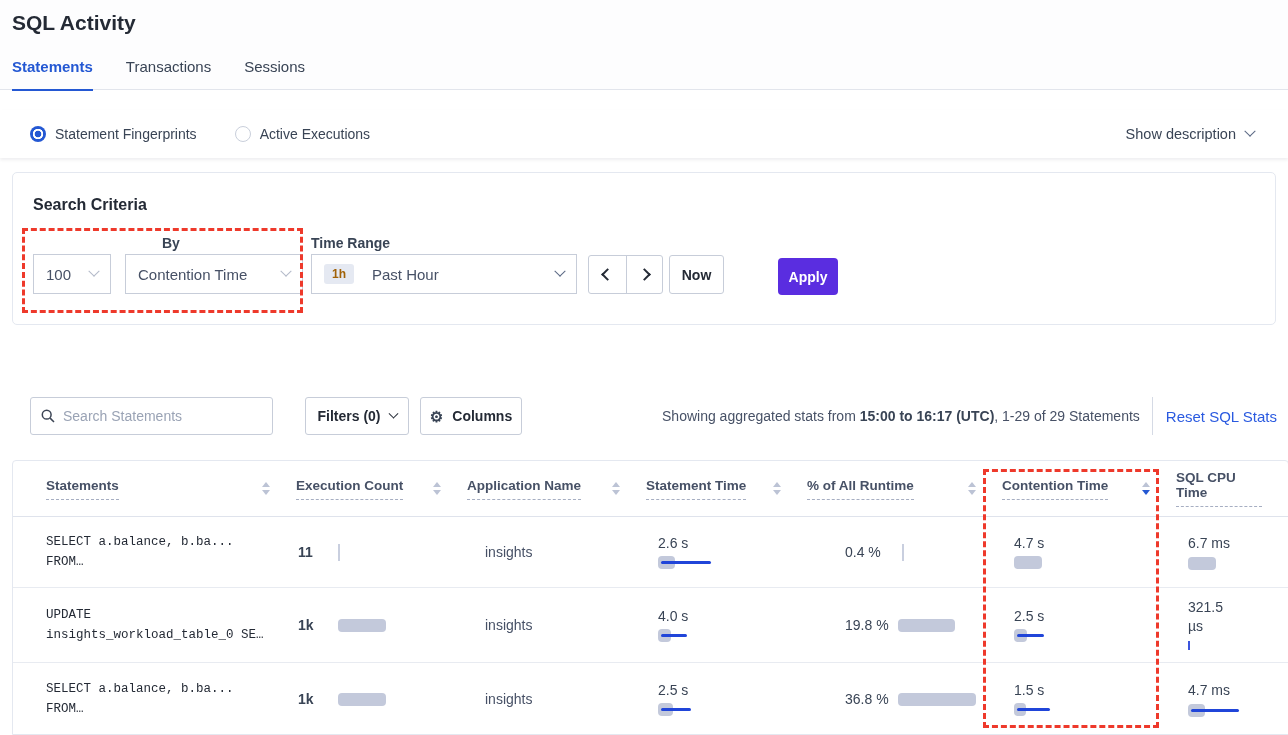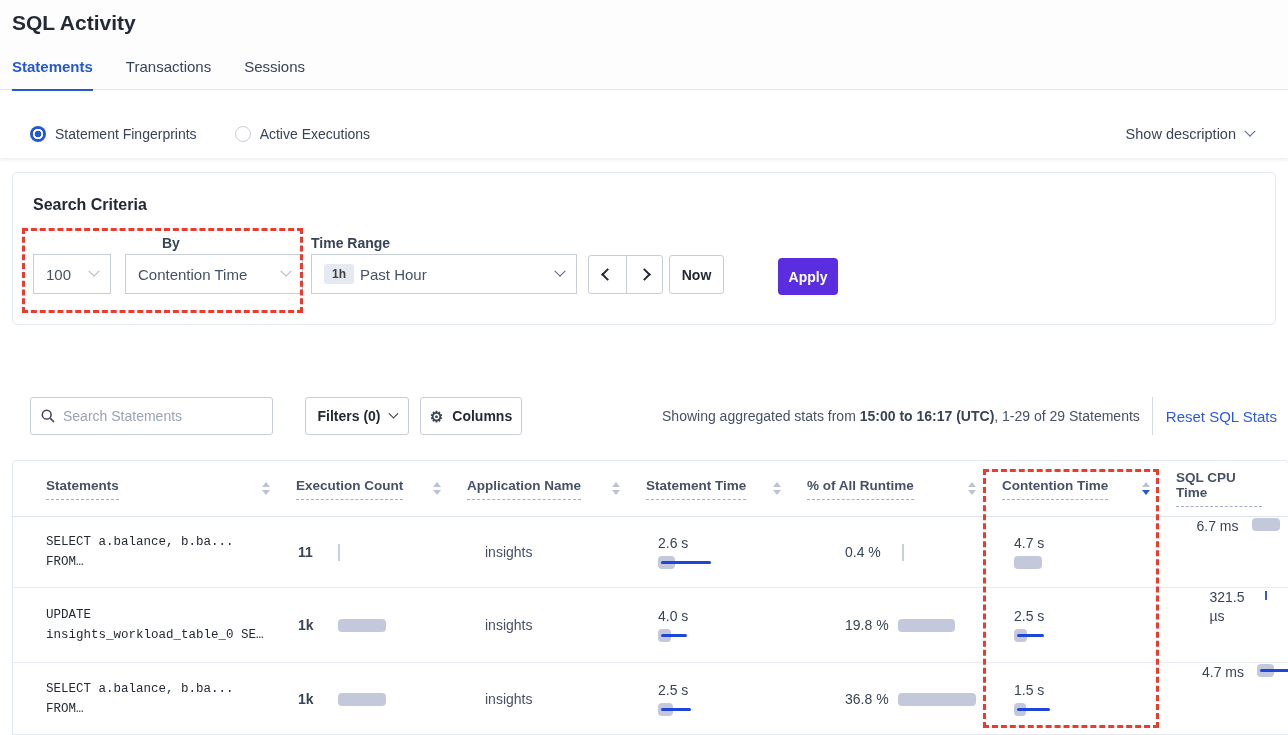--- a/index.html
+++ b/index.html
@@ -31,21 +31,21 @@
   .chev-right { width: 9px; height: 9px; border-right: 2.4px solid #242a35; border-bottom: 2.4px solid #242a35; transform: rotate(-45deg); display: inline-block; }
 
   
   .content-bg { position: absolute; left: 0; top: 91px; width: 1288px; height: 644px; background: #f2f4f8; z-index: -1; }
   .criteria-card { position: absolute; left: 12px; top: 172px; width: 1264px; height: 153px; background: #fff; border: 1px solid #e4e8f0; border-radius: 5px; }
   .criteria-title { position: absolute; left: 20px; top: 23px; font-size: 16px; font-weight: 700; color: #242a35; }
   .field-label { position: absolute; font-size: 14px; font-weight: 600; color: #394455; }
   .select-box { position: absolute; height: 40px; background: #fff; border: 1px solid #c7cdd9; border-radius: 0; display: flex; align-items: center; padding: 12px 12px; cursor: pointer; }
   .select-box .val { font-size: 15px; color: #475166; }
   .select-box .spacer { flex: 1; }
-  .badge-1h { background: #e5e9f2; border-radius: 3px; padding: 3px 8px; font-size: 12px; font-weight: 700; color: #404040; margin-right: 6px; }
+  .badge-1h { background: #e5e9f2; border-radius: 3px; padding: 3px 8px; font-size: 12px; font-weight: 700; color: #a16207; margin-right: 18px; }
   .btn-group { position: absolute; left: 575px; top: 82px; width: 75px; height: 39px; border: 1px solid #c7cdd9; border-radius: 3px; display: flex; background: #fff; }
   .btn-group .cell { width: 50%; display: flex; align-items: center; justify-content: center; cursor: pointer; }
   .btn-group .cell + .cell { border-left: 1px solid #c7cdd9; }
   .btn-now { position: absolute; left: 656px; top: 82px; width: 55px; height: 39px; border: 1px solid #c7cdd9; border-radius: 3px; background: #fff; font-size: 14px; font-weight: 600; color: #242a35; display: flex; align-items: center; justify-content: center; cursor: pointer; }
   .btn-apply { position: absolute; left: 765px; top: 85px; width: 60px; height: 37px; border-radius: 4px; background: #5a2de0; color: #fff; font-size: 14px; font-weight: 700; display: flex; align-items: center; justify-content: center; cursor: pointer; border: none; font-family: "Liberation Sans", sans-serif; }
 
   
   .results-heading { position: absolute; left: 30px; top: 352px; font-size: 16px; font-weight: 700; color: #242a35; }
   .search-row { position: absolute; left: 0; top: 397px; width: 1288px; height: 38px; }
   .search-input { position: absolute; left: 30px; top: 0; width: 243px; height: 38px; border: 1px solid #c7cdd9; border-radius: 3px; background: #fff; display: flex; align-items: center; padding: 0 10px; gap: 8px; }
@@ -77,21 +77,21 @@
   .trow.r3 { height: 73px; }
   .cell { display: flex; }
   .cell-stmt { flex-direction: column; justify-content: center; font-family: "Liberation Mono", monospace; font-size: 12.5px; color: #242a35; line-height: 20px; cursor: pointer; }
   .cell-exec { align-items: center; padding-left: 2px; font-weight: bold; }
   .cell-exec .num { font-size: 14px; color: #394455; width: 40px; }
   .cell-app { align-items: center; padding-left: 18px; font-size: 14px; color: #475166; }
   .cell-metric { flex-direction: column; justify-content: center; padding-left: 12px; gap: 5px; }
   .cell-metric .num, .cell-runtime .num { font-size: 14px; color: #394455; }
   .cell-runtime { align-items: center; padding-left: 38px; gap: 9px; }
   .cell-runtime .num { display: inline-block; width: 44px; line-height: 19px; }
-  .cell-cpu { flex-direction: row; justify-content: center; padding-left: 12px; gap: 3px; }
+  .cell-cpu { flex-direction: column; justify-content: center; padding-left: 12px; gap: 3px; }
   .cell-cpu .num { font-size: 14px; color: #394455; width: 52px; line-height: 19px; }
   .barwrap { position: relative; height: 14px; display: flex; align-items: center; }
   .gbar { height: 13px; background: #c3c9db; border-radius: 4px; }
   .bline { position: absolute; left: 3px; top: 5.5px; height: 3px; background: #2045d9; border-radius: 2px; }
   .tick { width: 2px; height: 17px; background: #c9cfdf; }
   .tick.blue { height: 9px; background: #3c55dd; }
 
   
   .annot { position: absolute; border: 3px dashed #ee392b; pointer-events: none; z-index: 50; }
   .annot-criteria { left: 21px; top: 227px; width: 281px; height: 85px; }

